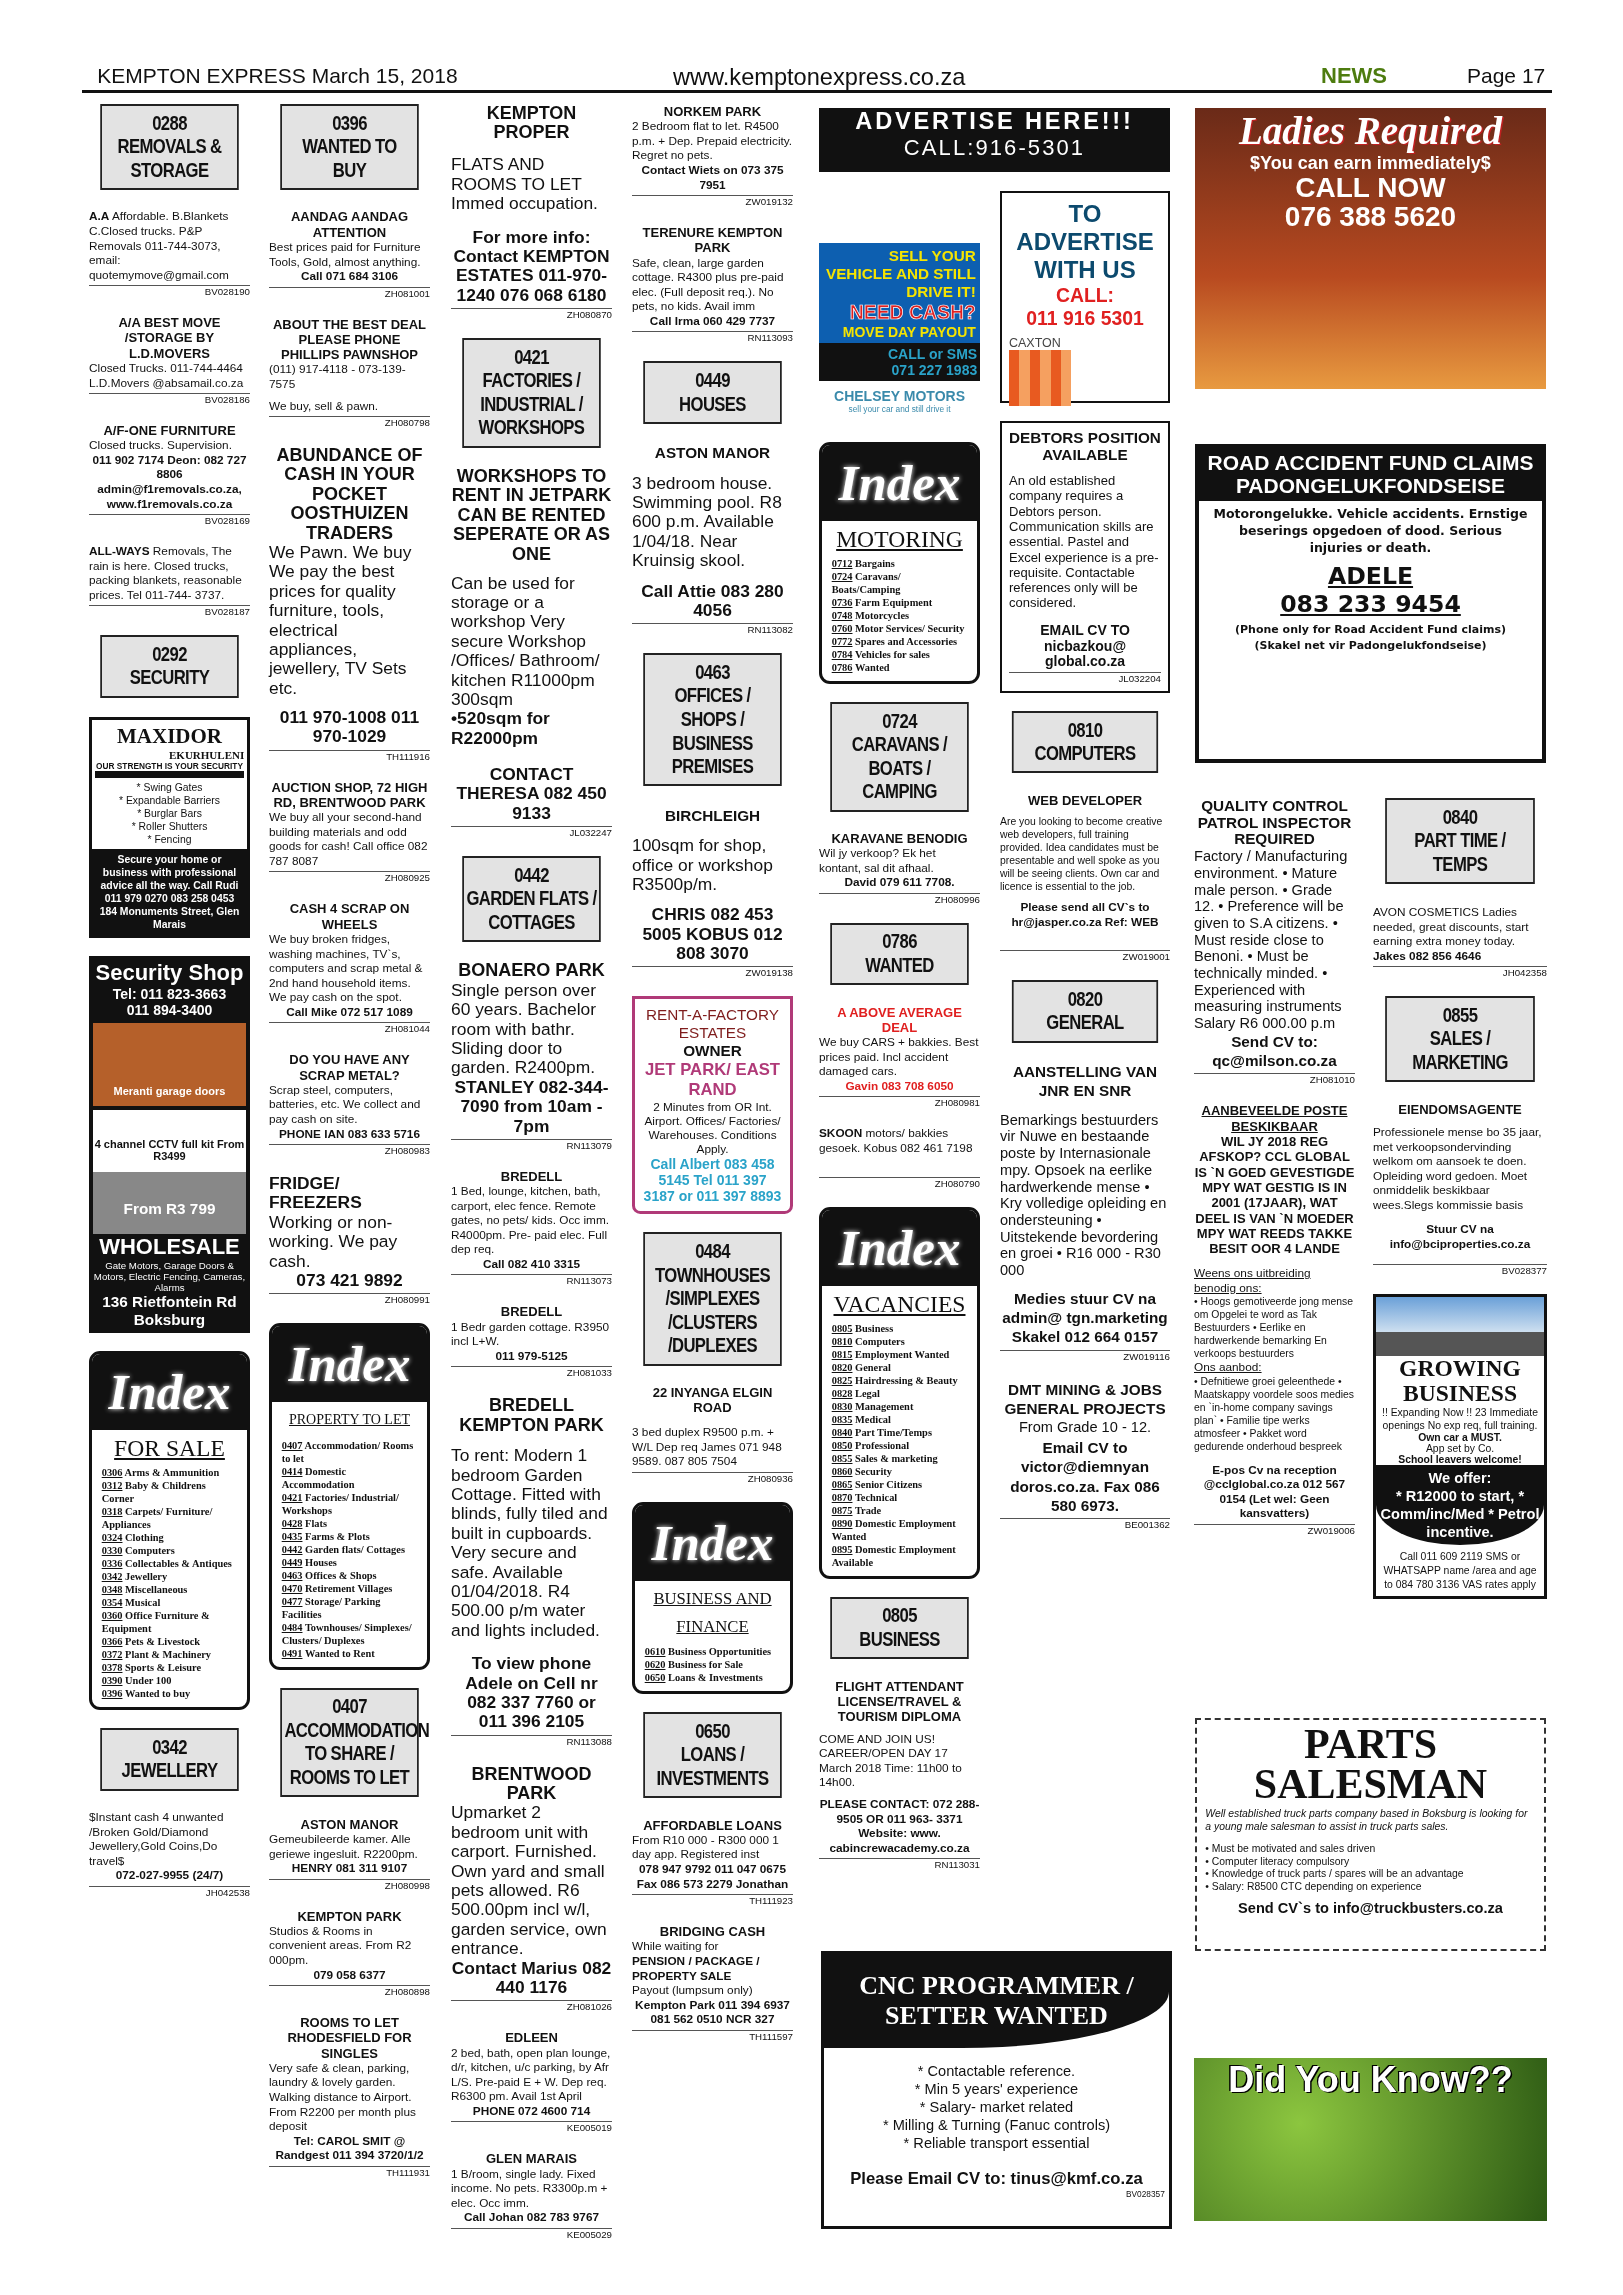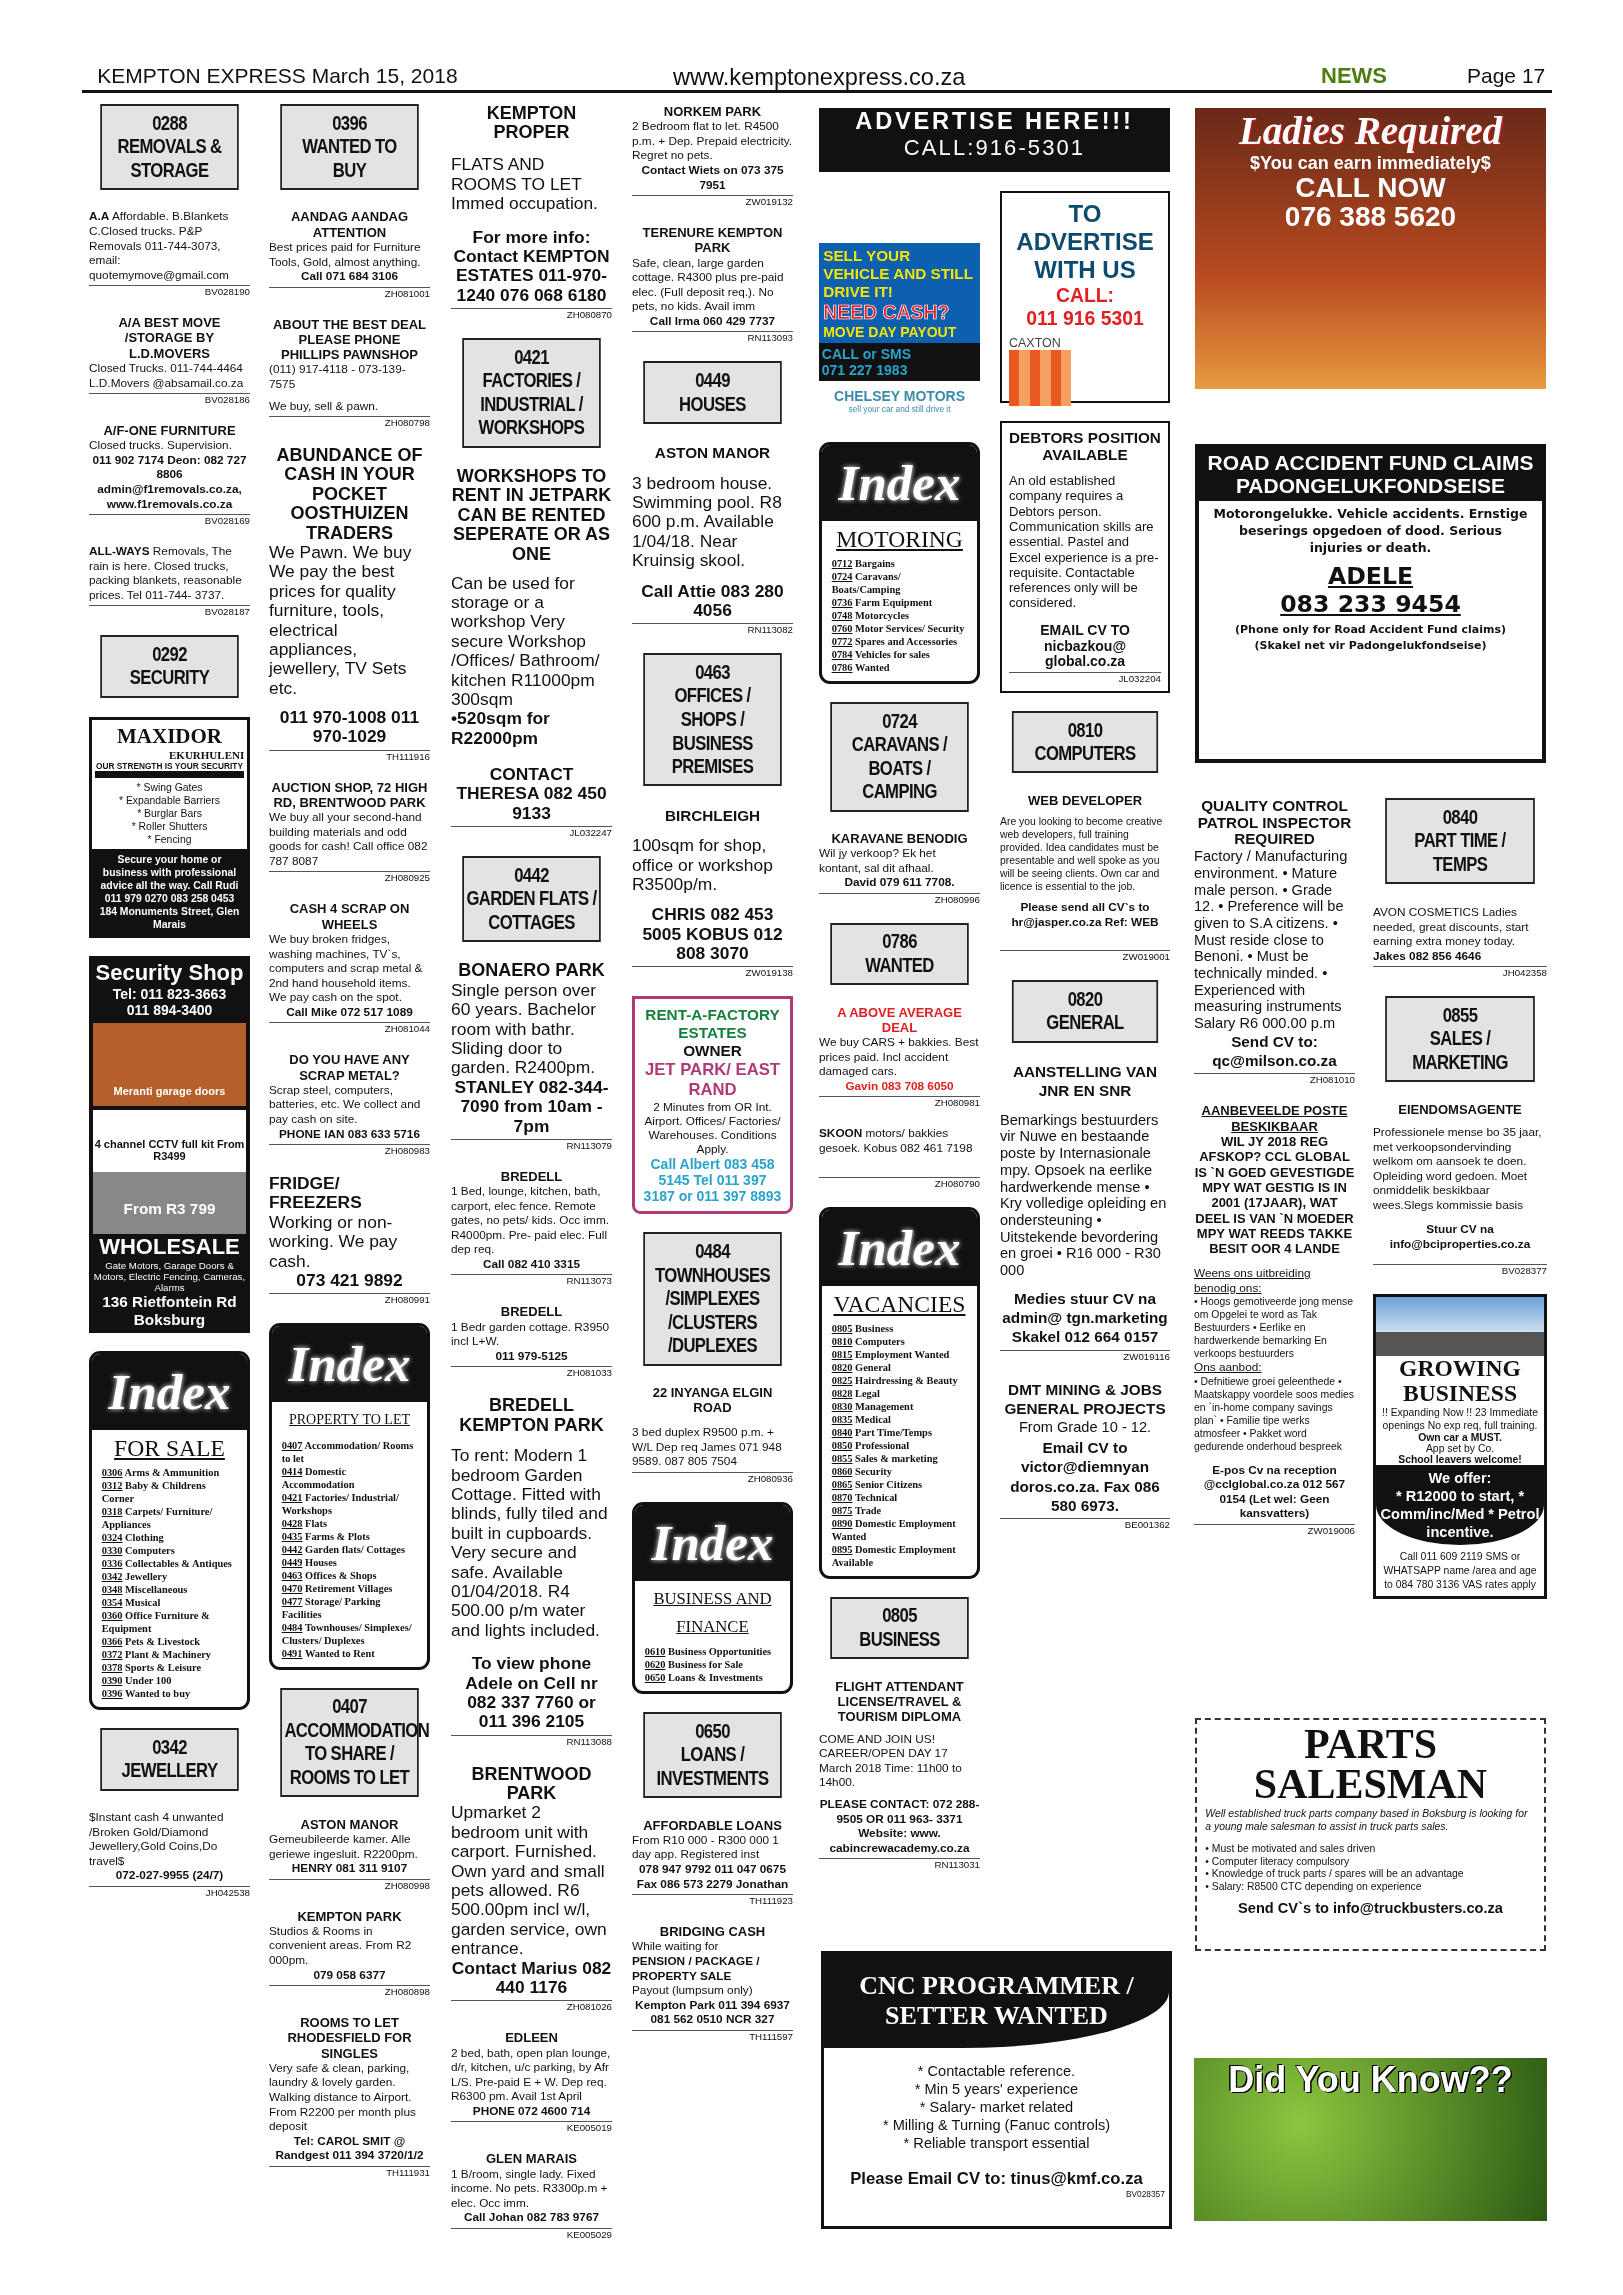--- a/index.html
+++ b/index.html
@@ -199,21 +199,21 @@
       <div>0463</div>
       <div>OFFICES / SHOPS / BUSINESS PREMISES</div>
     </div>
   <div class="ad big">
       <h3 style="font-size:15.3px">BIRCHLEIGH</h3>
       <div style="margin-top:11px">100sqm for shop, office or workshop R3500p/m.</div>
       <div class="ctrb" style="margin-top:11px">CHRIS 082 453 5005 KOBUS 012 808 3070</div>
       <div class="ref">ZW019138</div>
     </div>
   <div class="box" style="border:3.5px solid #b03a78;border-radius:0 0 8.3px 8.3px;text-align:center;font-size:11.8px">
-    <div style="color:#15803d;font-weight:bold;font-size:15.3px">RENT-A-FACTORY ESTATES</div>
+    <div style="color:#7f1d1d;font-weight:normal;font-size:15.3px">RENT-A-FACTORY ESTATES</div>
     <div style="font-weight:bold;font-size:15.3px">OWNER</div>
     <div style="color:#b03a78;font-weight:bold;font-size:16.7px">JET PARK/ EAST RAND</div>
     <div>2 Minutes from OR Int. Airport. Offices/ Factories/ Warehouses. Conditions Apply.</div>
     <div style="color:#2aa3c9;font-weight:bold;font-size:14px">Call Albert 083 458 5145 Tel 011 397 3187 or 011 397 8893</div>
   </div>
   <div class="cat">
       <div>0484</div>
       <div>TOWNHOUSES /SIMPLEXES /CLUSTERS /DUPLEXES</div>
     </div>
   <div class="ad">
@@ -233,21 +233,21 @@
   <div class="cat">
       <div>0650</div>
       <div>LOANS / INVESTMENTS</div>
     </div>
   <div class="ad"><h4>AFFORDABLE LOANS</h4><span>From R10 000 - R300 000 1 day app. Registered inst</span><div class="ctr">078 947 9792 011 047 0675 Fax 086 573 2279 Jonathan</div><div class="ref">TH111923</div></div>
   <div class="ad"><h4>BRIDGING CASH</h4><div>While waiting for</div><b>PENSION / PACKAGE / PROPERTY SALE</b><div>Payout (lumpsum only)</div><div class="ctr">Kempton Park 011 394 6937 081 562 0510 NCR 327</div><div class="ref">TH111597</div></div>
 </div>
 
 <div class="col" style="left:819px;width:161px">
   <div style="height:139px"></div>
-  <div class="blk" style="width:161px;background:#0d5fb0;text-align:left;font-weight:bold;padding:4.2px;margin-bottom:7px">
+  <div class="blk" style="width:161px;background:#0d5fb0;text-align:right;font-weight:bold;padding:4.2px;margin-bottom:7px">
     <div style="color:#f5e400;font-size:15.3px">SELL YOUR VEHICLE AND STILL DRIVE IT!</div>
     <div style="color:#e02020;font-size:19.4px;-webkit-text-stroke:0.7px #fff">NEED CASH?</div>
     <div style="color:#f5e400;font-size:14px">MOVE DAY PAYOUT</div>
     <div style="background:#111;color:#2aa3c9;font-size:14px;margin:2.8px -4.2px -4.2px;padding:2.8px">
         <div>CALL or SMS</div>
         <div>071 227 1983</div>
       </div>
   </div>
   <div style="text-align:center;color:#3a8aab;font-weight:bold;font-size:14px;margin-bottom:28px">
       <div>CHELSEY MOTORS</div>

